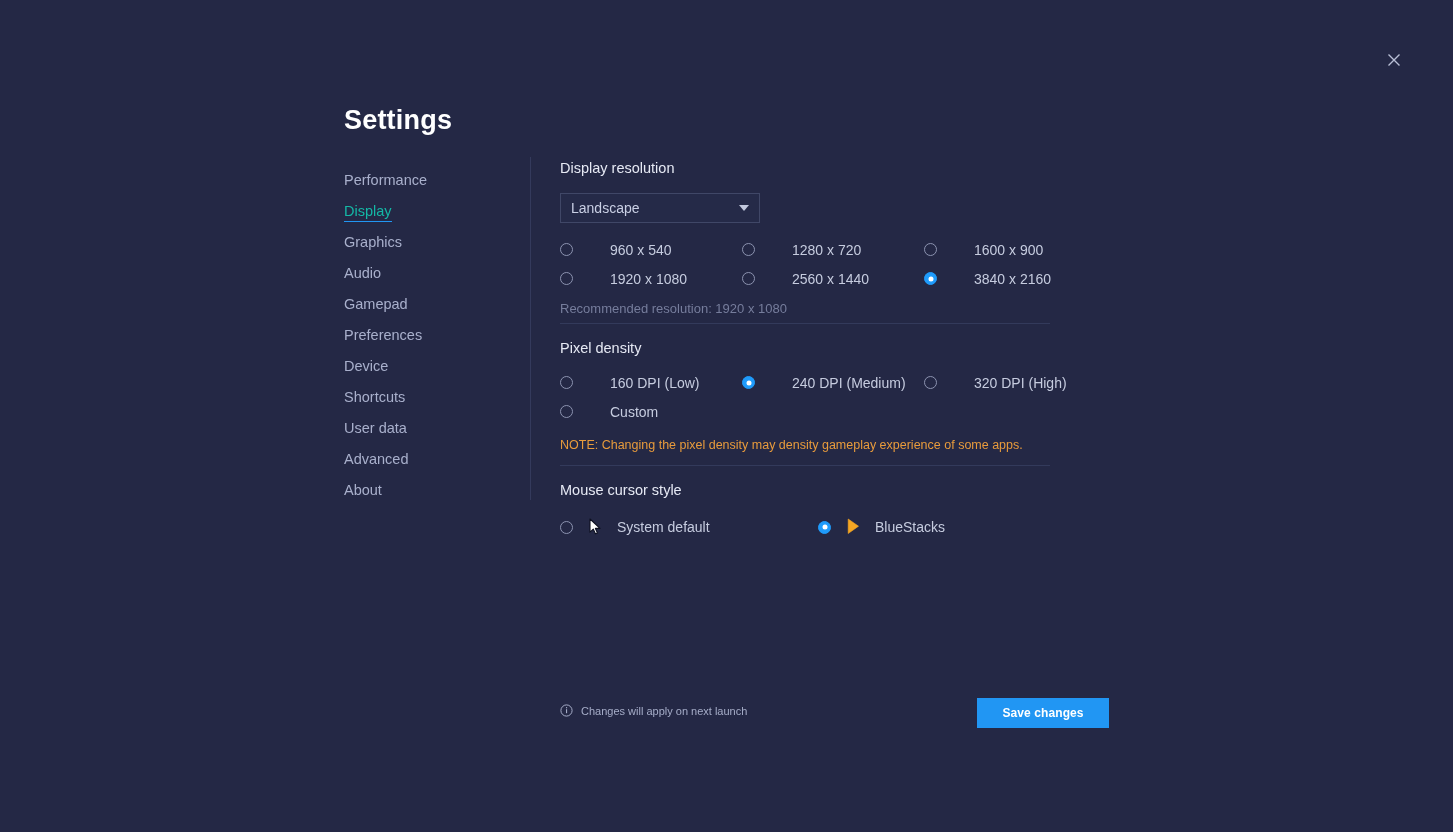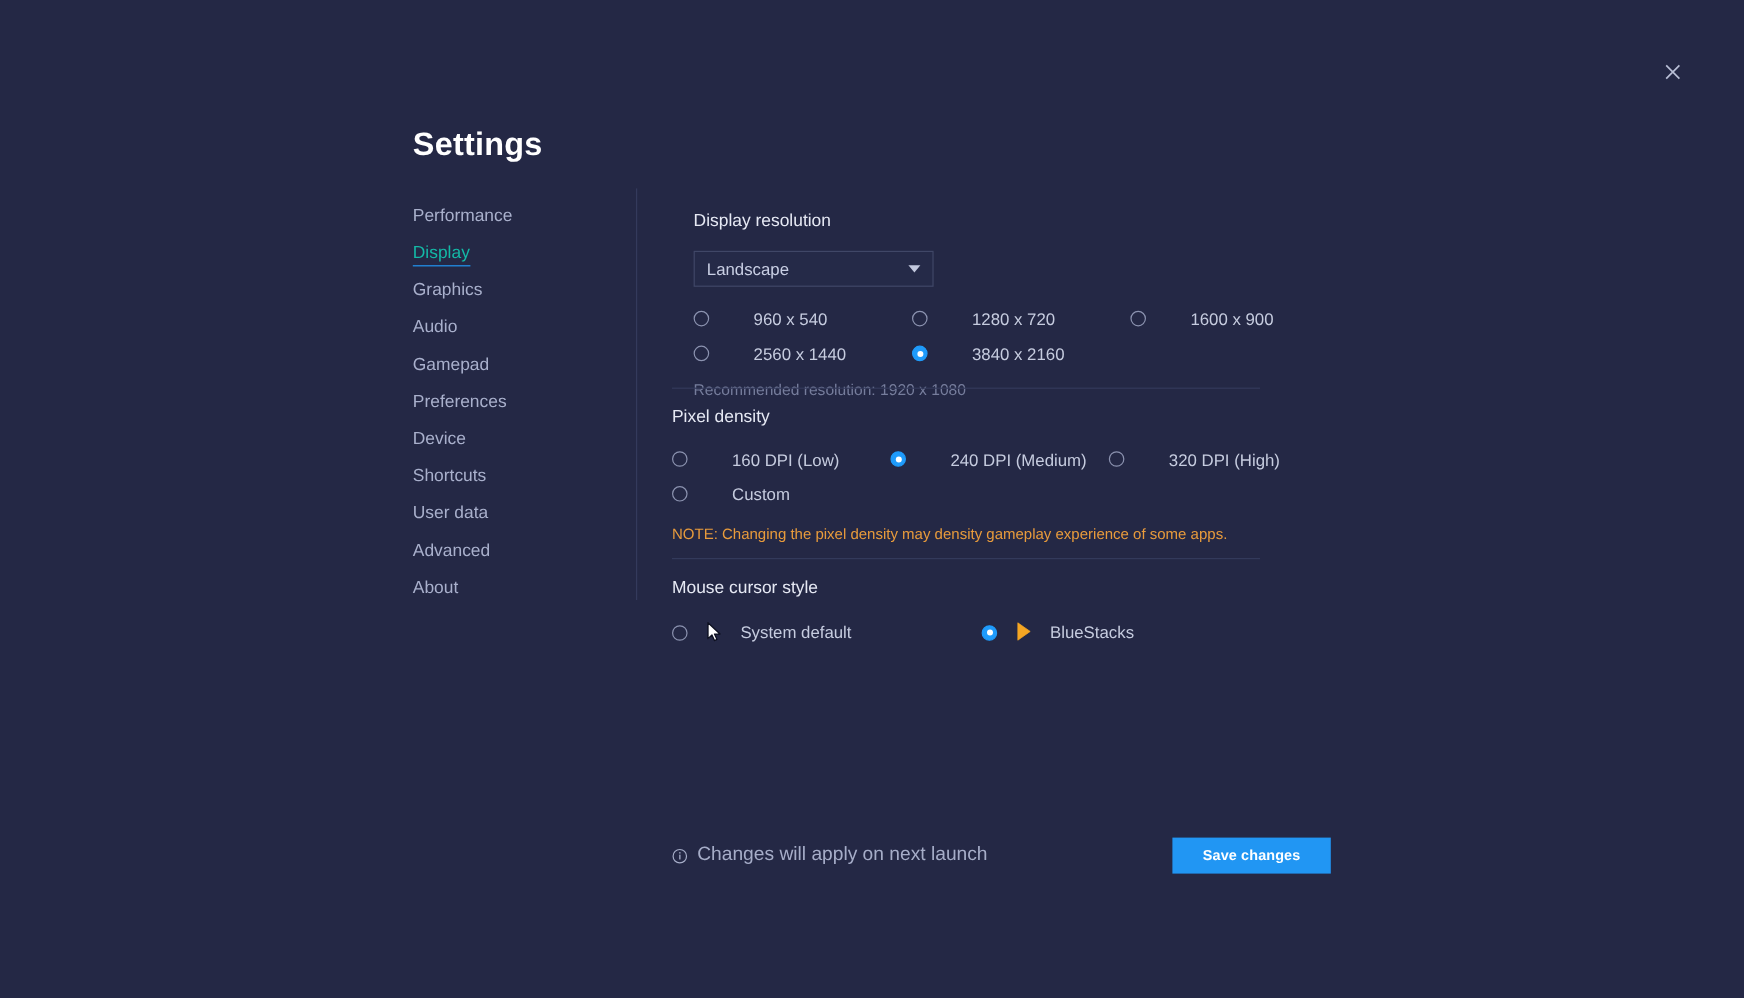--- a/index.html
+++ b/index.html
@@ -179,21 +179,21 @@
     margin-top: 8px;
   }
 
   .note {
     font-size: 12.5px;
     color: #e89b3c;
     margin-top: 12px;
   }
 
   
-  .sec-res       { position: absolute; left: 18px;   top: 0; margin-top: 16px;   }
+  .sec-res       { position: absolute; left: 0;   top: 0;   }
   .div-1         { position: absolute; left: 0;   top: 163px; }
   .sec-density   { position: absolute; left: 0;   top: 180px; }
   .div-2         { position: absolute; left: 0;   top: 305px; }
   .sec-cursor    { position: absolute; left: 0;   top: 322px; }
 
   
   .cursor-grid {
     display: grid;
     grid-template-columns: 258px 258px;
     margin-top: 16px;
@@ -222,21 +222,21 @@
     align-items: center;
   }
   .info-icon {
     width: 13px; height: 13px;
     flex: 0 0 auto;
     display: flex;
     align-items: center;
     justify-content: center;
   }
   .footer-text {
-    font-size: 16px;
+    font-size: 11px;
     color: #a6adc8;
     margin-left: 8px;
   }
 
   .save-btn {
     position: absolute;
     left: 977px;
     top: 698px;
     width: 132px;
     height: 30px;
@@ -299,20 +299,24 @@
         <label class="radio-row">
           <span class="radio"></span>
           <span class="radio-label">1280 x 720</span>
         </label>
         <label class="radio-row">
           <span class="radio"></span>
           <span class="radio-label">1600 x 900</span>
         </label>
         <label class="radio-row">
           <span class="radio"></span>
+          <span class="radio-label">1920 x 1080</span>
+        </label>
+        <label class="radio-row">
+          <span class="radio"></span>
           <span class="radio-label">2560 x 1440</span>
         </label>
         <label class="radio-row">
           <span class="radio checked"></span>
           <span class="radio-label">3840 x 2160</span>
         </label>
       </div>
 
       <div class="hint">Recommended resolution: 1920 x 1080</div>
     </div>

